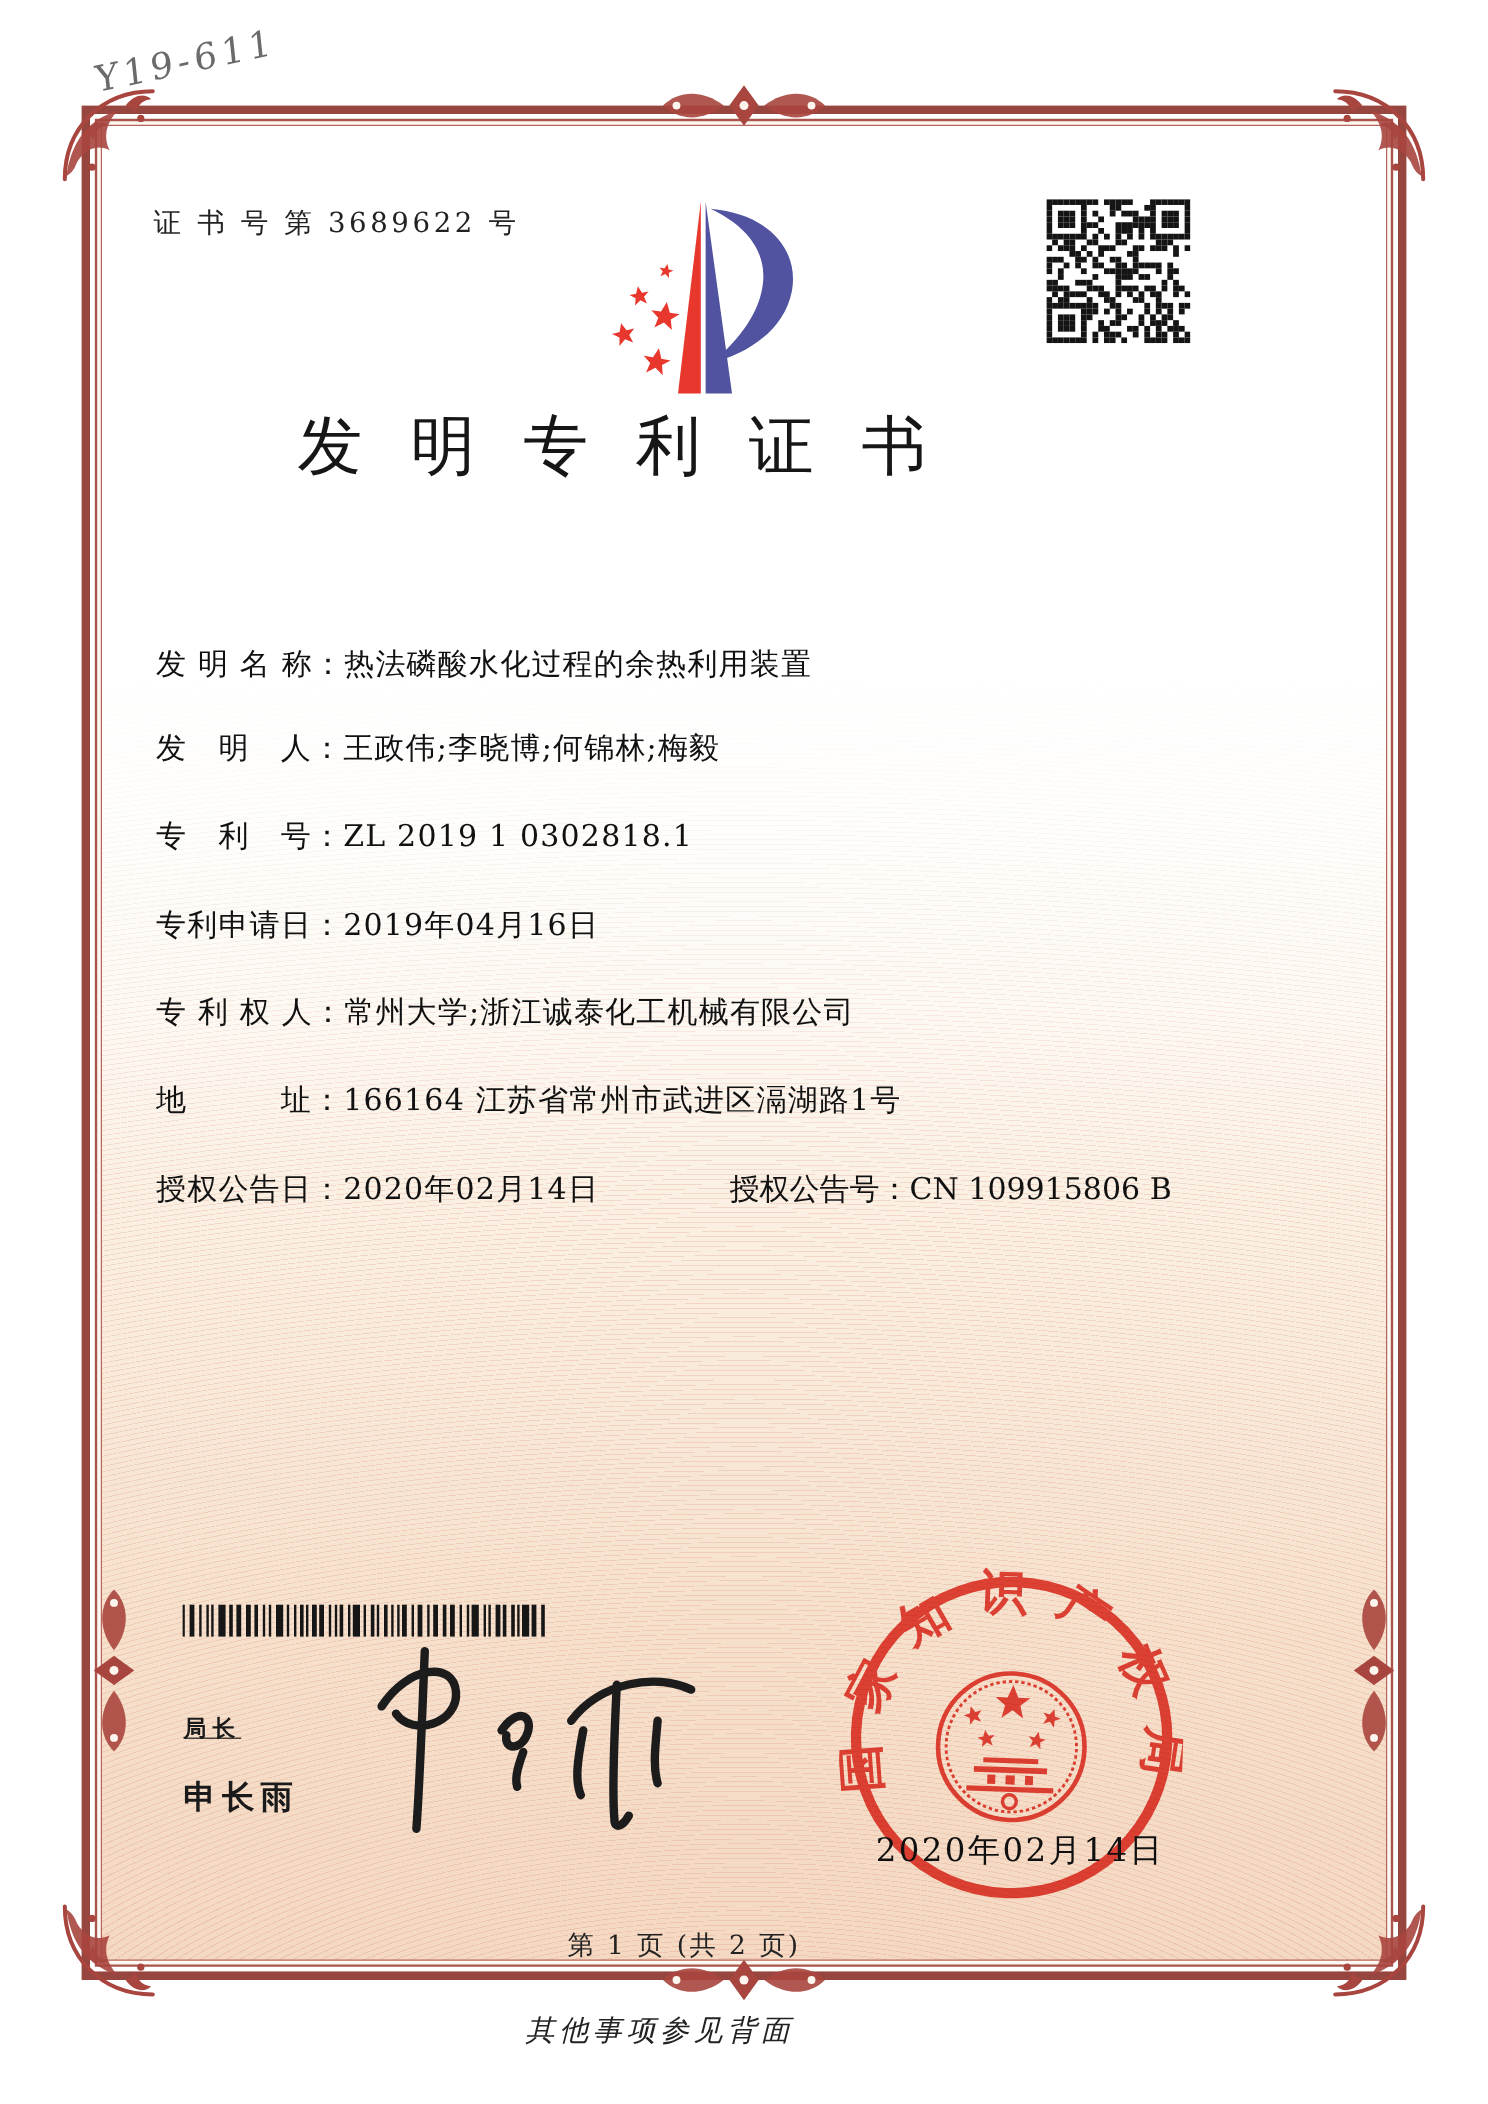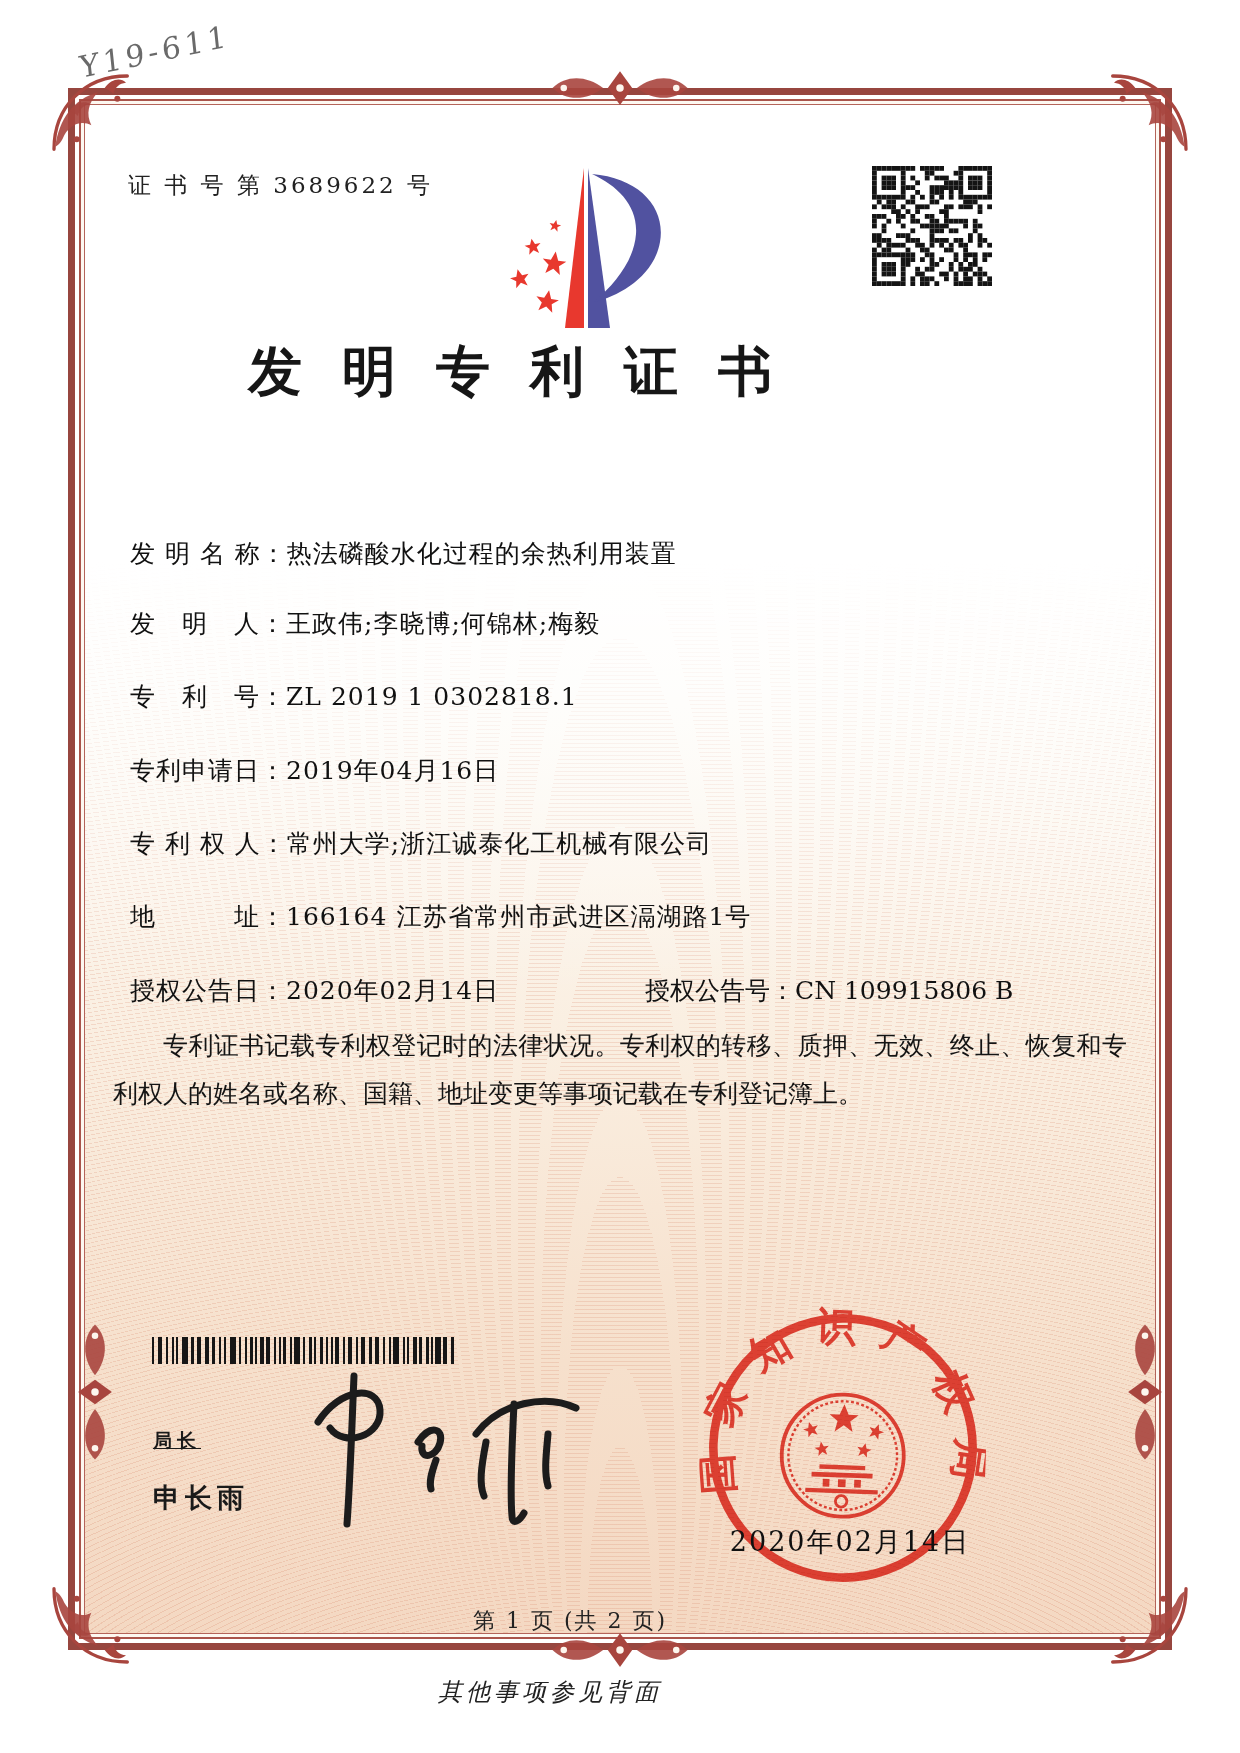--- a/index.html
+++ b/index.html
@@ -27,27 +27,27 @@
       repeating-radial-gradient(120% 42% at 50% 112%,rgba(210,118,88,.20) 0 1.4px,rgba(255,255,255,0) 1.4px 8px),
       linear-gradient(180deg,#ffffff 0%,#fdfaf4 38%,#faeee0 62%,#f6e0cc 82%,#f4d8c2 100%);
   }
   .orn{position:absolute;pointer-events:none;}
   
   .cert-no{position:absolute;left:128px;top:170px;font-size:23px;letter-spacing:3px;color:#222;}
   .logo{position:absolute;left:498px;top:156px;}
   .qr{position:absolute;left:872px;top:166px;width:120px;height:120px;background:#fff;}
   .title{
     position:absolute;left:140px;top:336px;width:780px;text-align:center;
-    font-size:54px;font-weight:700;letter-spacing:40px;color:#161616;
+    font-size:54px;font-weight:400;letter-spacing:40px;color:#161616;
   }
   
   .frow{position:absolute;left:130px;font-size:25px;color:#111;white-space:nowrap;}
   .frow .flabel{letter-spacing:1px;}
   .frow .fvalue{letter-spacing:1px;}
-  .frow2{position:absolute;left:645px;font-size:25px;color:#111;white-space:nowrap;}
+  .frow2{position:absolute;left:608px;font-size:25px;color:#111;white-space:nowrap;}
   
   .bodytext{position:absolute;left:113px;top:1022px;width:1014px;font-size:25px;line-height:47.5px;text-align:justify;color:#141414;}
   .bodytext p{margin:0;text-indent:2em;}
   
   .barcode{position:absolute;left:152px;top:1337px;}
   
   .director-label{position:absolute;left:153px;top:1428px;font-family:"DejaVu Sans","Liberation Sans",sans-serif;font-weight:700;font-size:19px;letter-spacing:5px;color:#1a1a1a;text-decoration:underline;}
   .director-name{position:absolute;left:153px;top:1480px;font-family:"DejaVu Sans","Liberation Sans",sans-serif;font-weight:700;font-size:27px;letter-spacing:5px;color:#1a1a1a;}
   .signature{position:absolute;left:288px;top:1362px;}
   
@@ -457,21 +457,20 @@
   <div class="frow" style="top:537px"><span class="flabel">发 明 名 称：</span><span class="fvalue">热法磷酸水化过程的余热利用装置</span></div>
   <div class="frow" style="top:607px"><span class="flabel">发　明　人：</span><span class="fvalue">王政伟;李晓博;何锦林;梅毅</span></div>
   <div class="frow" style="top:680px"><span class="flabel">专　利　号：</span><span class="fvalue">ZL 2019 1 0302818.1</span></div>
   <div class="frow" style="top:754px"><span class="flabel">专利申请日：</span><span class="fvalue">2019年04月16日</span></div>
   <div class="frow" style="top:827px"><span class="flabel">专 利 权 人：</span><span class="fvalue">常州大学;浙江诚泰化工机械有限公司</span></div>
   <div class="frow" style="top:900px"><span class="flabel">地　　　址：</span><span class="fvalue">166164 江苏省常州市武进区滆湖路1号</span></div>
   <div class="frow" style="top:974px"><span class="flabel">授权公告日：</span><span class="fvalue">2020年02月14日</span></div>
   <div class="frow2" style="top:974px"><span class="flabel">授权公告号：</span><span class="fvalue">CN 109915806 B</span></div>
 
   <div class="bodytext">
-    <p>专利证书记载专利权登记时的法律状况。专利权的转移、质押、无效、终止、恢复和专利权人的姓名或名称、国籍、地址变更等事项记载在专利登记簿上。</p>
   </div>
 
   <svg class="barcode" id="barcode" width="308" height="27">
       <rect x="0" y="0" width="2" height="27" fill="#161616"></rect>
       <rect x="6" y="0" width="4" height="27" fill="#161616"></rect>
       <rect x="14" y="0" width="2" height="27" fill="#161616"></rect>
       <rect x="20" y="0" width="2" height="27" fill="#161616"></rect>
       <rect x="24" y="0" width="2" height="27" fill="#161616"></rect>
       <rect x="30" y="0" width="6" height="27" fill="#161616"></rect>
       <rect x="39" y="0" width="3" height="27" fill="#161616"></rect>

